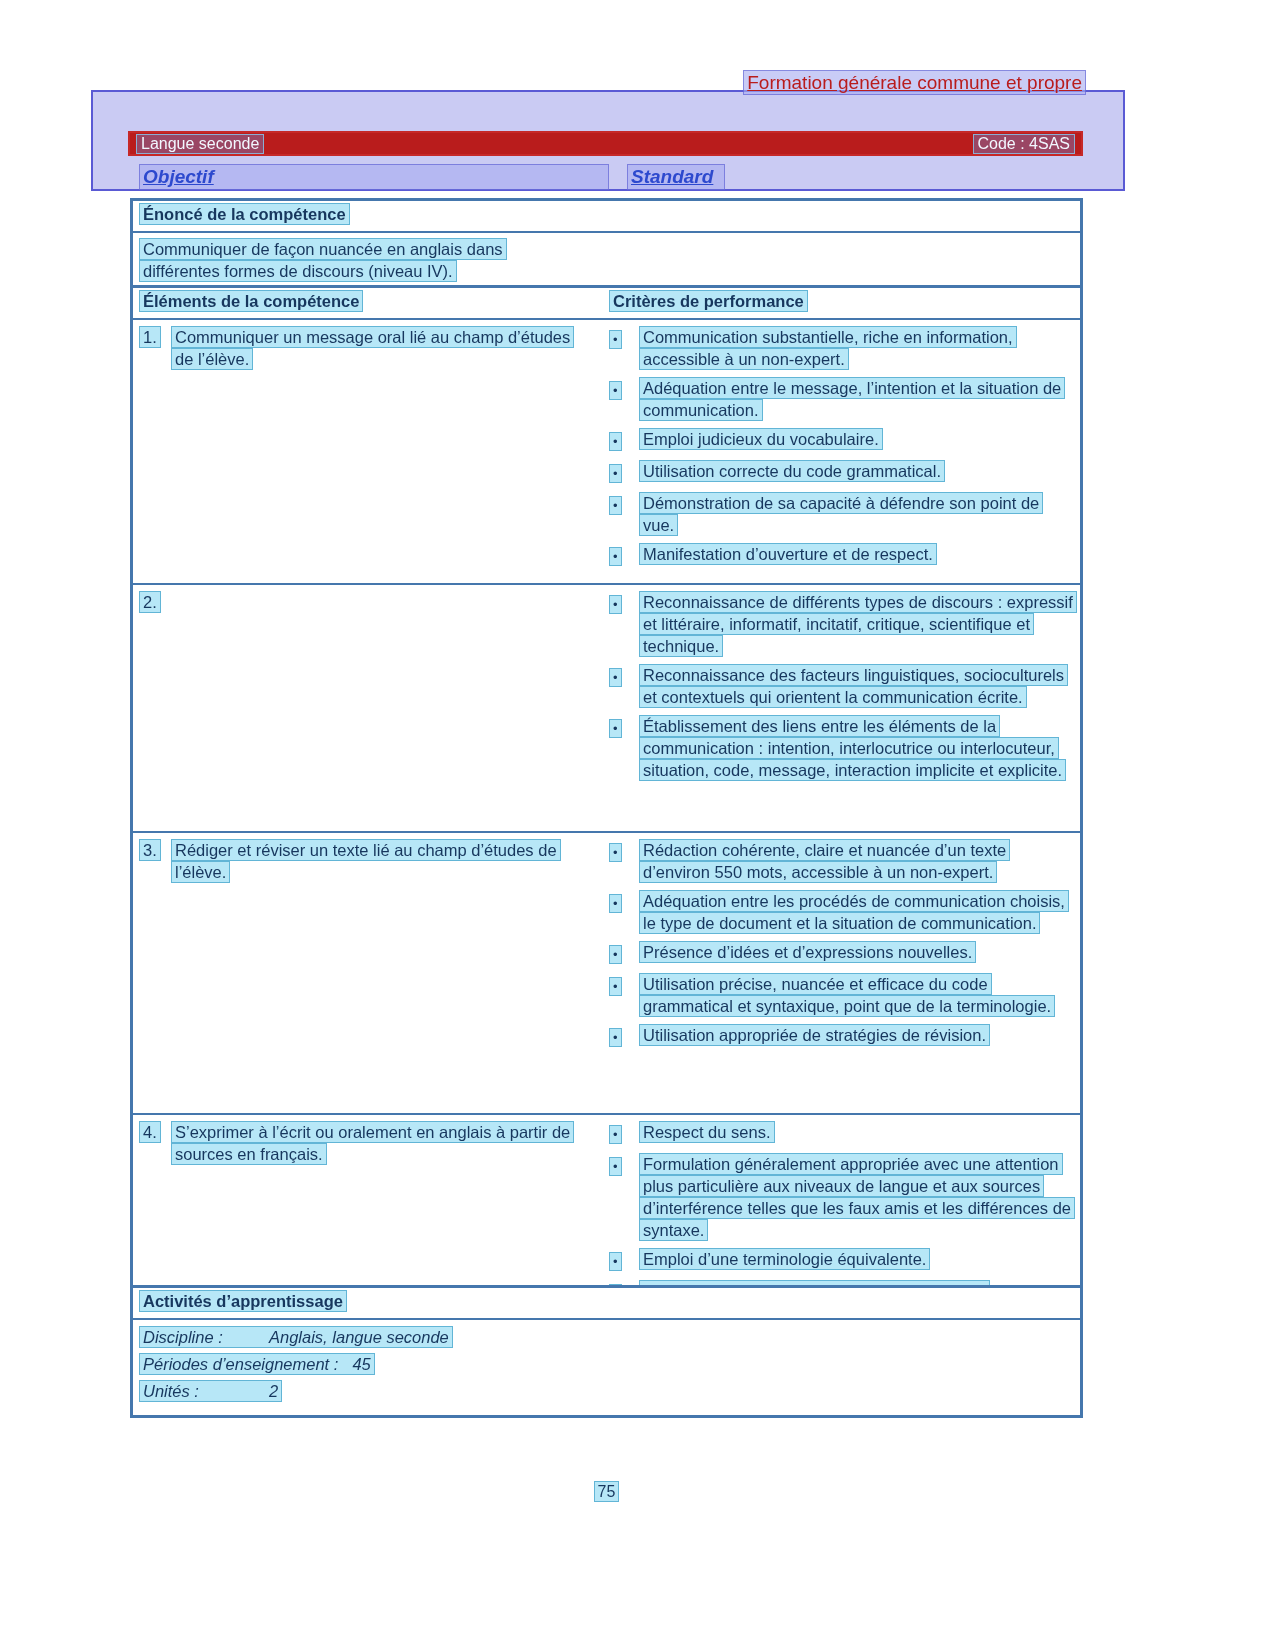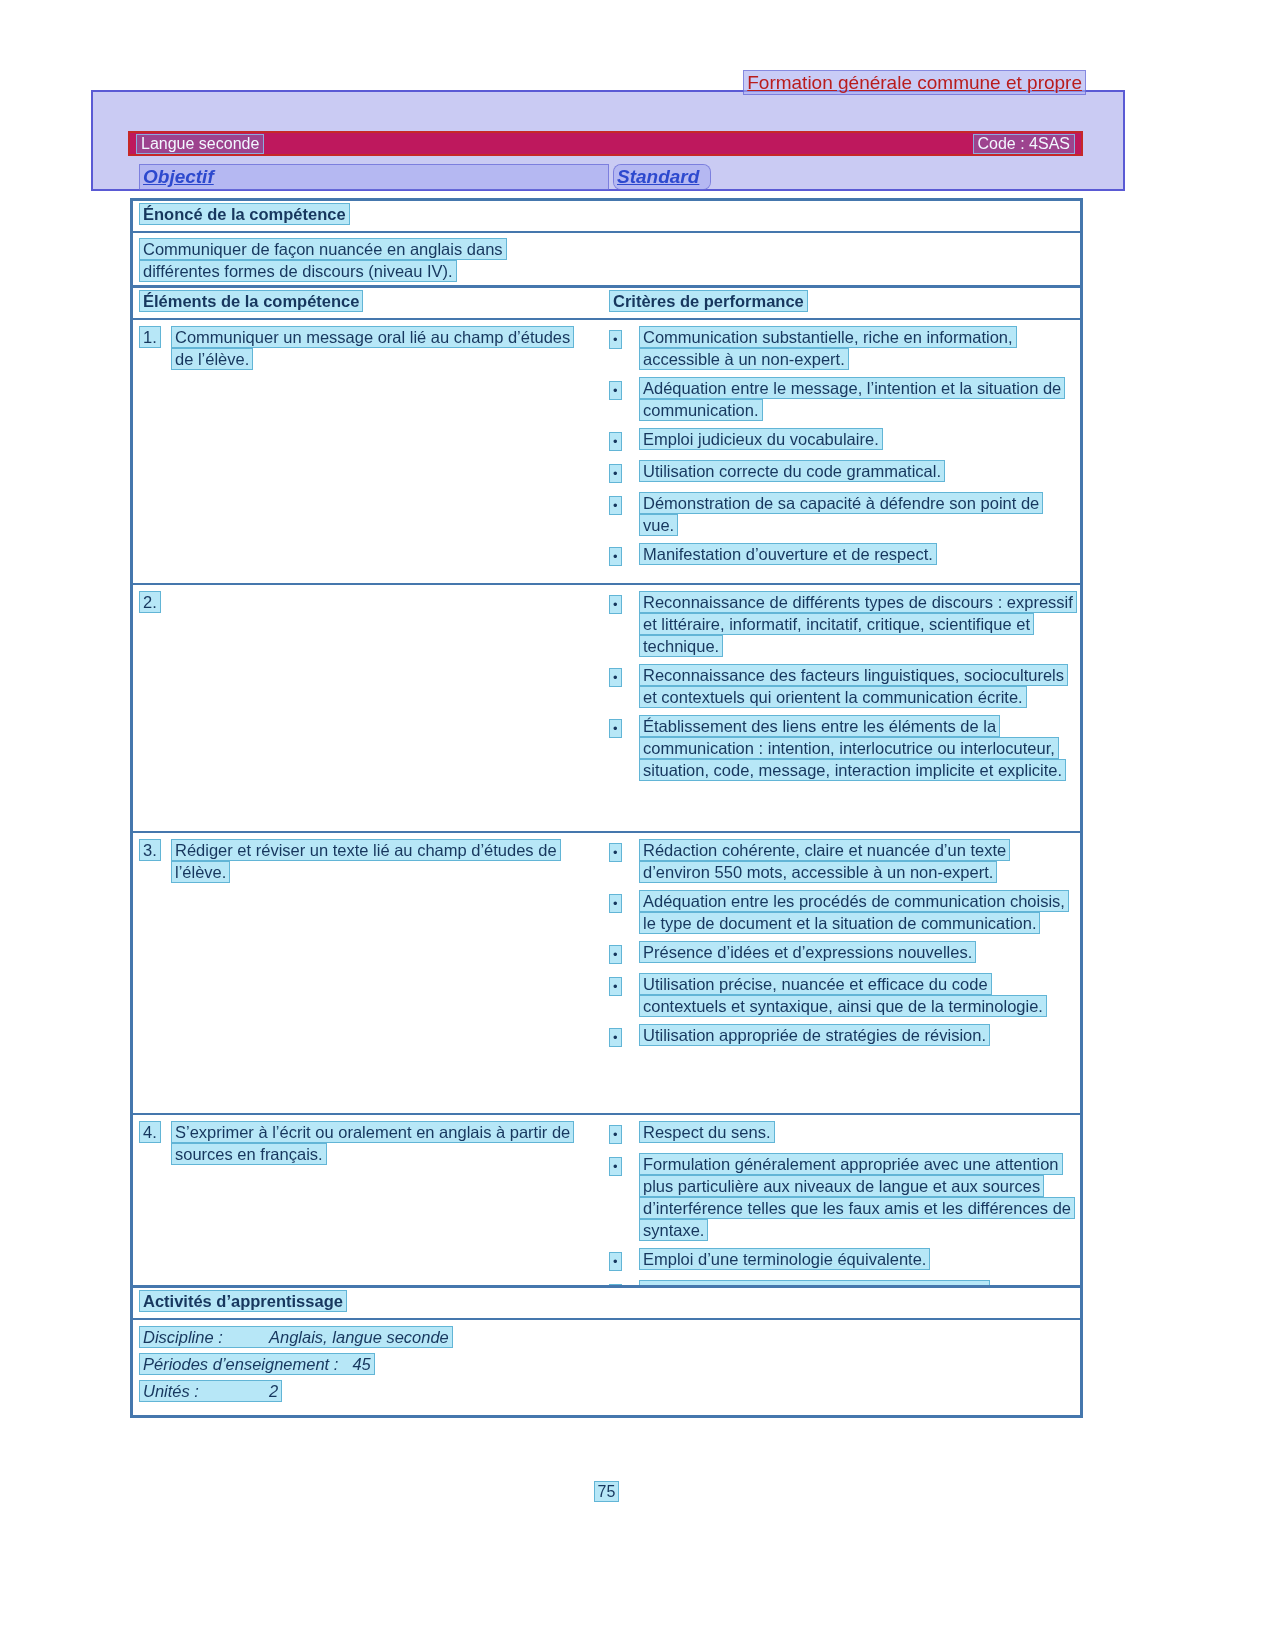--- a/index.html
+++ b/index.html
@@ -35,31 +35,31 @@
     z-index:3;
   }
   .running-header .txt{ text-decoration:underline; }
 
   .course-panel{
     position:absolute; left:91px; top:90px; width:1034px; height:101px;
     background:#CACBF3; border:2px solid #5A5AD4; z-index:1;
   }
   .banner{
     position:absolute; left:35px; top:39px; width:955px; height:25px;
-    background:#be185d; border:2px solid #C62828;
+    background:#b91c1c; border:2px solid #C62828;
     display:flex; align-items:center; justify-content:space-between;
     padding:0 7px; font-size:16px; color:#F2F7FF;
   }
   .panel-headings{
     position:absolute; left:47px; top:73px; width:960px;
     font-size:19px; font-weight:bold; font-style:italic; color:#2D49CE;
   }
   .heading-obj{ display:inline-block; width:468px; }
   .heading-obj .u, .heading-std .u{ text-decoration:underline; }
-  .heading-std{ display:inline-block; margin-left:6px; min-width:96px;border-radius:7px; }
+  .heading-std{ display:inline-block; margin-left:20px; min-width:96px; }
 
   .dtable{
     position:absolute; left:130px; width:953px;
     border:3px solid #4577AD; background:#ffffff;
     font-size:16.5px; line-height:22px; z-index:2;
   }
   .dtable .thead{
     border-bottom:2px solid #4577AD;
     padding:2px 7px 6px; font-weight:bold;
   }
@@ -209,21 +209,21 @@
         <div class="crit">
             <span class="bullet"><span class="hl">•</span></span>
             <div class="ctext"><span class="hl">Adéquation entre les procédés de communication choisis, le type de document et la situation de communication.</span></div>
           </div>
         <div class="crit">
             <span class="bullet"><span class="hl">•</span></span>
             <div class="ctext"><span class="hl">Présence d’idées et d’expressions nouvelles.</span></div>
           </div>
         <div class="crit">
             <span class="bullet"><span class="hl">•</span></span>
-            <div class="ctext"><span class="hl">Utilisation précise, nuancée et efficace du code contextuels et syntaxique, ainsi que de la terminologie.</span></div>
+            <div class="ctext"><span class="hl">Utilisation précise, nuancée et efficace du code grammatical et syntaxique, point que de la terminologie.</span></div>
           </div>
         <div class="crit">
             <span class="bullet"><span class="hl">•</span></span>
             <div class="ctext"><span class="hl">Utilisation appropriée de stratégies de révision.</span></div>
           </div>
       </div>
     </div>
 
     <div class="trow row-4">
       <div class="cell-left">

